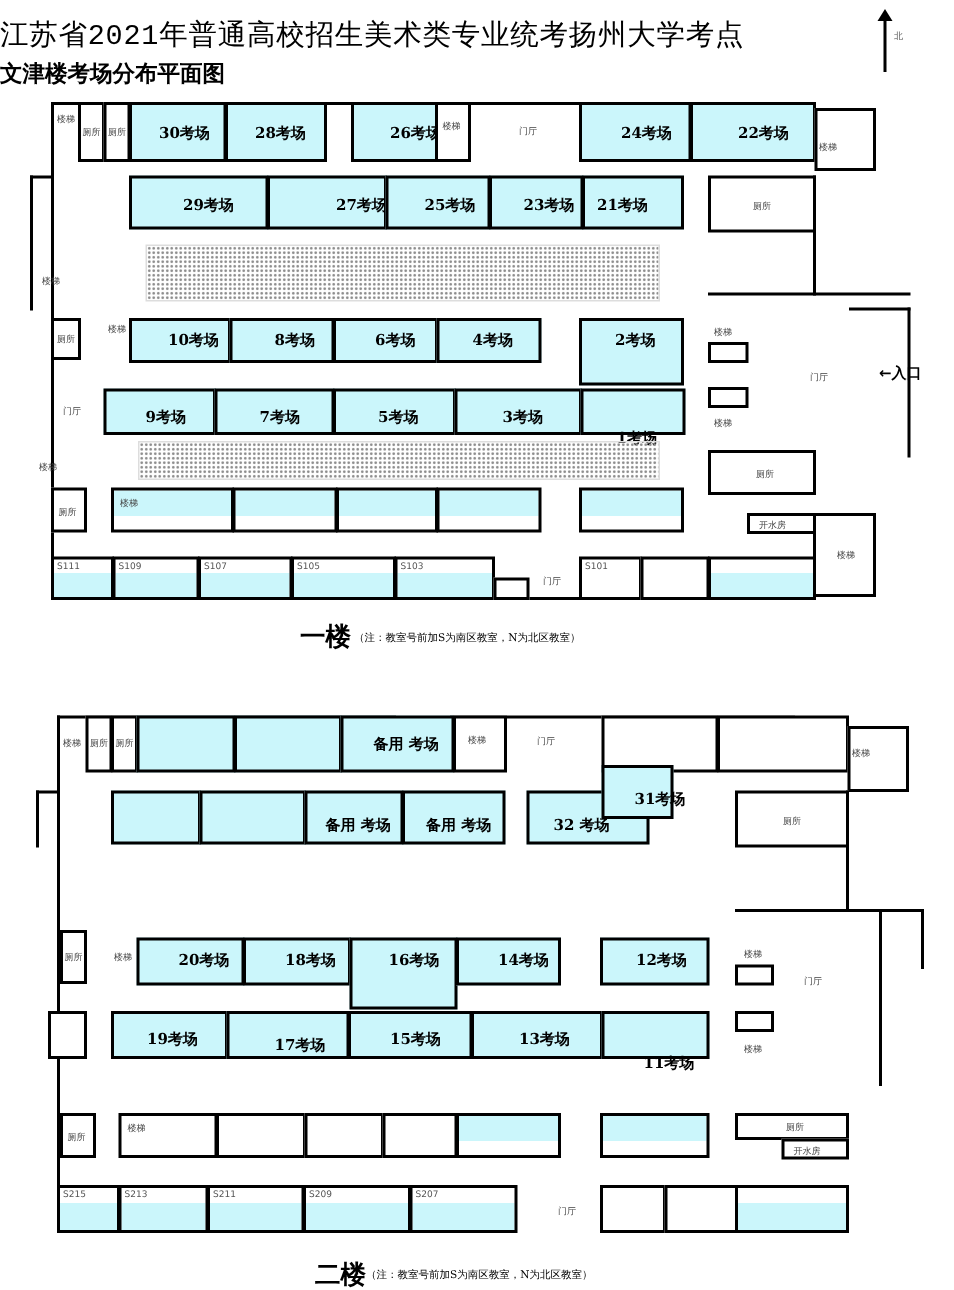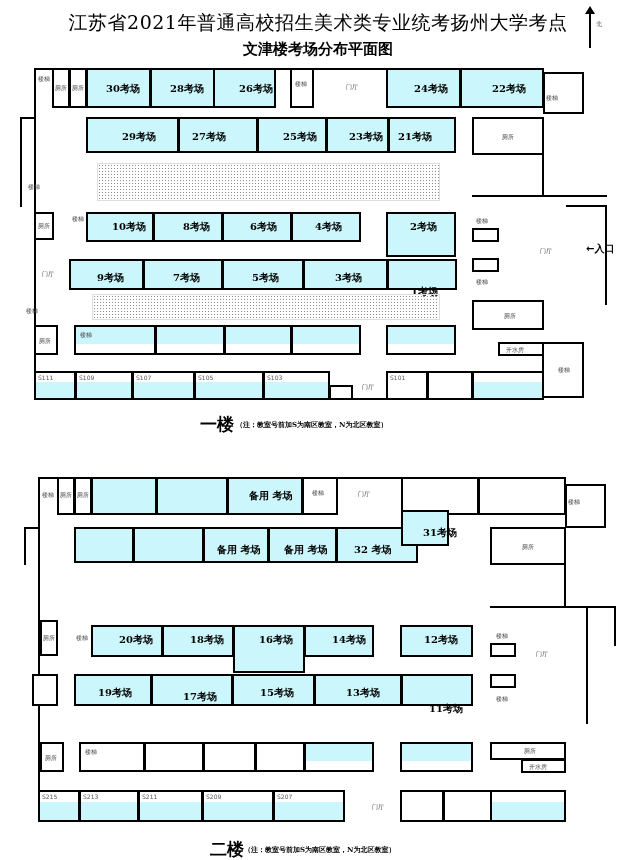--- a/index.html
+++ b/index.html
@@ -1,33 +1,33 @@
 <!DOCTYPE html>
 <html><head>
 <meta charset="utf-8">
 <style>
   html,body{margin:0;padding:0;background:#fff;}
   body{width:636px;height:860px;position:relative;overflow:hidden;font-family:"DejaVu Serif",serif;color:#000;}
   .abs{position:absolute;}
-  .title{left:0;width:636px;text-align:center;}
+  .title{left:0;width:636px;font-family:Liberation Mono, monospace;}
   .t1{top:10px;font-size:19px;letter-spacing:0.5px;}
   .t2{top:40px;font-size:15px;font-weight:bold;}
   .north{left:589px;top:12px;width:2px;height:36px;background:#000;}
   .north:before{content:"";position:absolute;left:-4px;top:-6px;border-left:5px solid transparent;border-right:5px solid transparent;border-bottom:8px solid #000;}
   .northlbl{left:596px;top:20px;font-size:6px;color:#555;}
   .room{position:absolute;box-sizing:border-box;border:2px solid #000;background:#fff;}
   .exam{background:#cbf6fb;}
   .half{background:linear-gradient(#fff 0 35%, #cbf6fb 35% 100%);}
   .half-top{background:linear-gradient(#cbf6fb 0 65%, #fff 65% 100%);}
   .rl{position:absolute;font-size:10px;font-weight:bold;white-space:nowrap;}
   .sl{position:absolute;font-size:6px;color:#444;font-family:"DejaVu Sans",sans-serif;white-space:nowrap;}
   .wall{position:absolute;background:#000;}
   .dots{position:absolute;background-image:radial-gradient(#8a8a8a 0.8px, transparent 0.9px);background-size:3px 3px;border:1px solid #ddd;box-sizing:border-box;}
   .floorlbl{position:absolute;font-size:17px;font-weight:bold;}
-  .note{position:absolute;font-size:7px;font-weight:bold;}
+  .note{position:absolute;font-size:7px;font-weight:normal;}
   .door{position:absolute;font-size:6px;color:#555;font-family:"DejaVu Sans",sans-serif;}
   .entry{position:absolute;font-size:10px;font-weight:bold;font-family:"DejaVu Sans",sans-serif;}
 </style>
 </head>
 <body>
 
 <div class="abs title t1">江苏省2021年普通高校招生美术类专业统考扬州大学考点</div>
 <div class="abs title t2">文津楼考场分布平面图</div>
 <div class="abs north"></div>
 <div class="abs northlbl">北</div>
@@ -47,42 +47,42 @@
   <div class="room" style="left:69px;top:68px;width:18px;height:40px">
       <span class="sl" style="left:1px;top:14px">厕所</span>
     </div>
 
   <div class="room exam" style="left:86px;top:68px;width:65px;height:40px">
       <span class="rl" style="left:18px;top:12px">30考场</span>
     </div>
   <div class="room exam" style="left:150px;top:68px;width:68px;height:40px">
       <span class="rl" style="left:18px;top:12px">28考场</span>
     </div>
-  <div class="room exam" style="left:213px;top:68px;width:63px;height:40px">
+  <div class="room exam" style="left:234px;top:68px;width:63px;height:40px">
       <span class="rl" style="left:24px;top:12px">26考场</span>
     </div>
   <div class="room" style="left:290px;top:68px;width:24px;height:40px">
       <span class="sl" style="left:3px;top:10px">楼梯</span>
     </div>
   <span class="sl" style="left:346px;top:83px">门厅</span>
   <div class="room exam" style="left:386px;top:68px;width:75px;height:40px">
       <span class="rl" style="left:26px;top:12px">24考场</span>
     </div>
   <div class="room exam" style="left:460px;top:68px;width:84px;height:40px">
       <span class="rl" style="left:30px;top:12px">22考场</span>
     </div>
   <div class="room" style="left:543px;top:72px;width:41px;height:42px">
       <span class="sl" style="left:1px;top:20px">楼梯</span>
     </div>
 
   <div class="room exam" style="left:86px;top:117px;width:93px;height:36px">
       <span class="rl" style="left:34px;top:11px">29考场</span>
     </div>
   <div class="room exam" style="left:178px;top:117px;width:80px;height:36px">
-      <span class="rl" style="left:12px;top:11px">27考场</span>
+      <span class="rl" style="left:44px;top:11px">27考场</span>
     </div>
   <div class="room exam" style="left:257px;top:117px;width:70px;height:36px">
       <span class="rl" style="left:24px;top:11px">25考场</span>
     </div>
   <div class="room exam" style="left:326px;top:117px;width:63px;height:36px">
       <span class="rl" style="left:21px;top:11px">23考场</span>
     </div>
   <div class="room exam" style="left:388px;top:117px;width:68px;height:36px">
       <span class="rl" style="left:8px;top:11px">21考场</span>
     </div>
@@ -225,21 +225,21 @@
     </div>
 
   <div class="room exam" style="left:74px;top:527px;width:60px;height:36px"></div>
   <div class="room exam" style="left:133px;top:527px;width:71px;height:36px"></div>
   <div class="room exam" style="left:203px;top:527px;width:66px;height:36px">
       <span class="rl" style="left:12px;top:14px">备用 考场</span>
     </div>
   <div class="room exam" style="left:268px;top:527px;width:69px;height:36px">
       <span class="rl" style="left:14px;top:14px">备用 考场</span>
     </div>
-  <div class="room exam" style="left:336px;top:527px;width:82px;height:36px">
+  <div class="room exam" style="left:351px;top:527px;width:82px;height:36px">
       <span class="rl" style="left:16px;top:14px">32 考场</span>
     </div>
   <div class="room exam" style="left:401px;top:510px;width:48px;height:36px">
       <span class="rl" style="left:20px;top:14px">31考场</span>
     </div>
   <div class="room" style="left:490px;top:527px;width:76px;height:38px">
       <span class="sl" style="left:30px;top:14px">厕所</span>
     </div>
   <div class="wall" style="left:564px;top:527px;width:2px;height:80px"></div>
   <div class="wall" style="left:490px;top:606px;width:126px;height:2px"></div>

